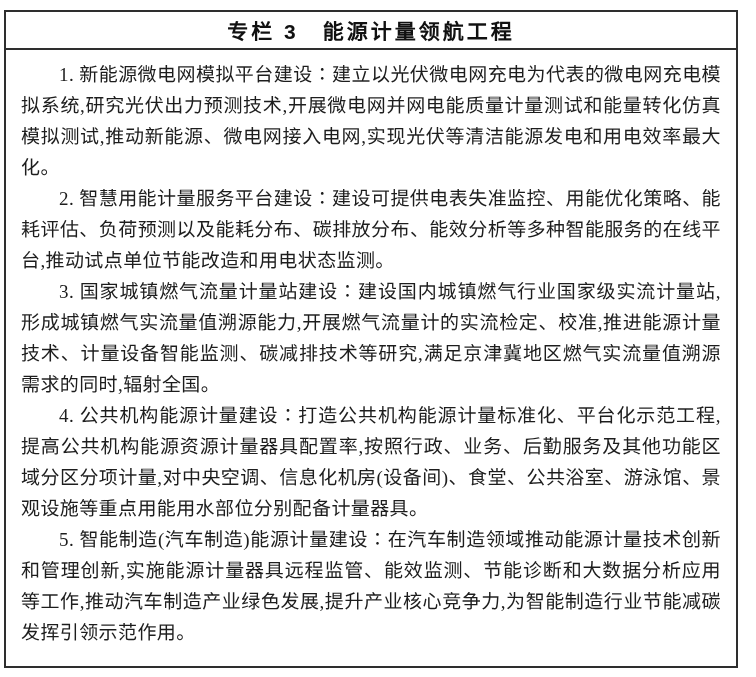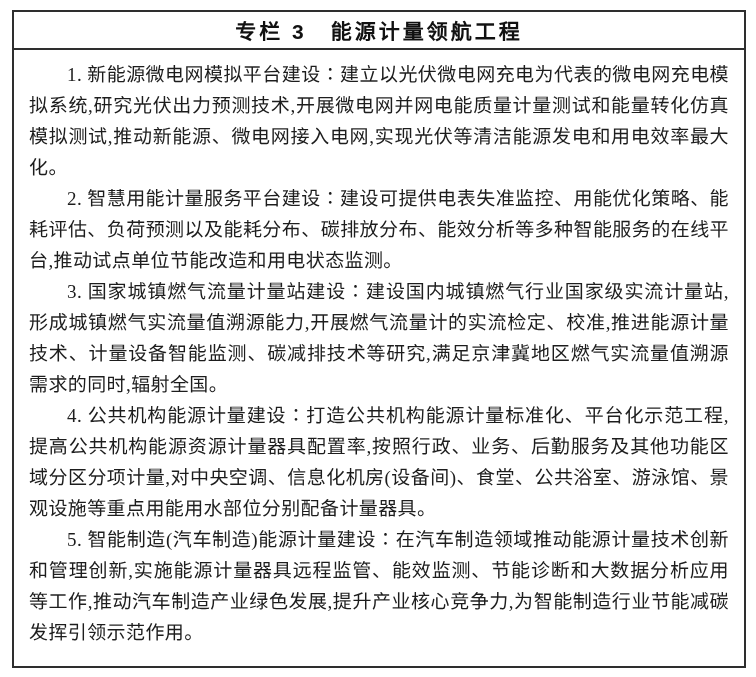--- a/index.html
+++ b/index.html
@@ -10,21 +10,21 @@
   }
   body {
     width: 756px;
     height: 677px;
     position: relative;
     font-family: "Liberation Serif", "DejaVu Serif", serif;
     color: #1d1d1d;
   }
   .panel {
     position: absolute;
-    left: 12px;
+    left: 4px;
     top: 10px;
     width: 734px;
     height: 658px;
     border: 2px solid #2e2e2e;
     background: #ffffff;
   }
   .panel-title {
     height: 38px;
     border-bottom: 2px solid #2e2e2e;
     display: flex;

